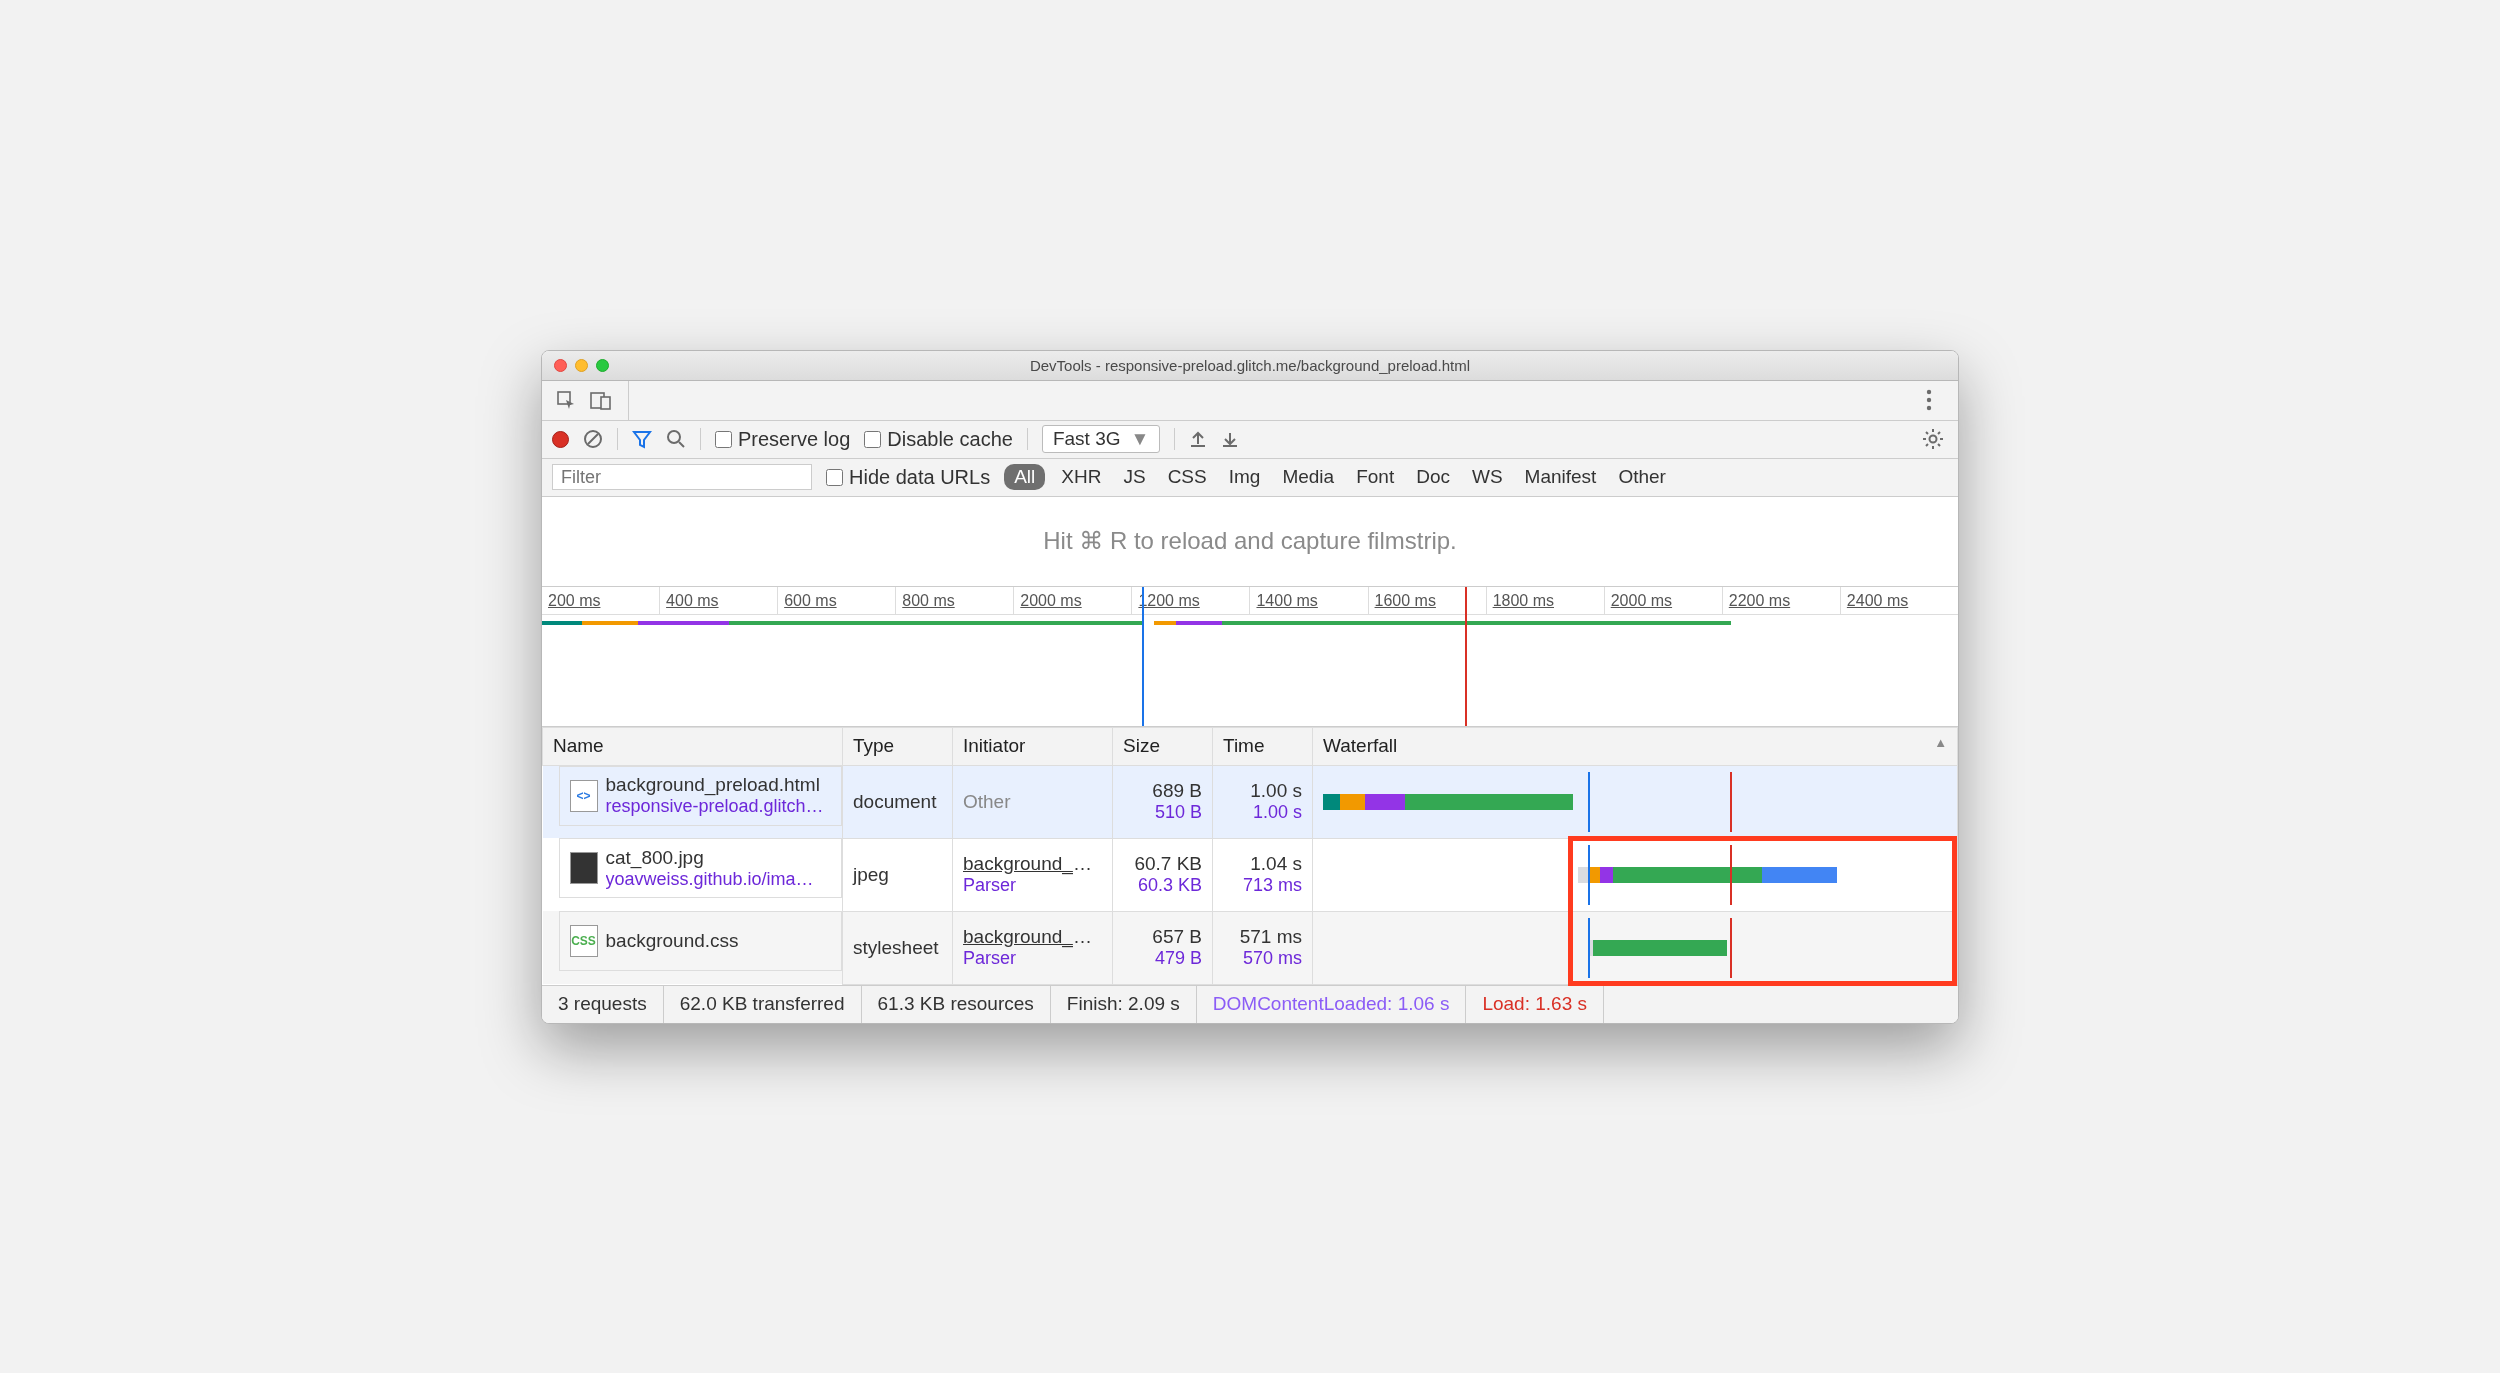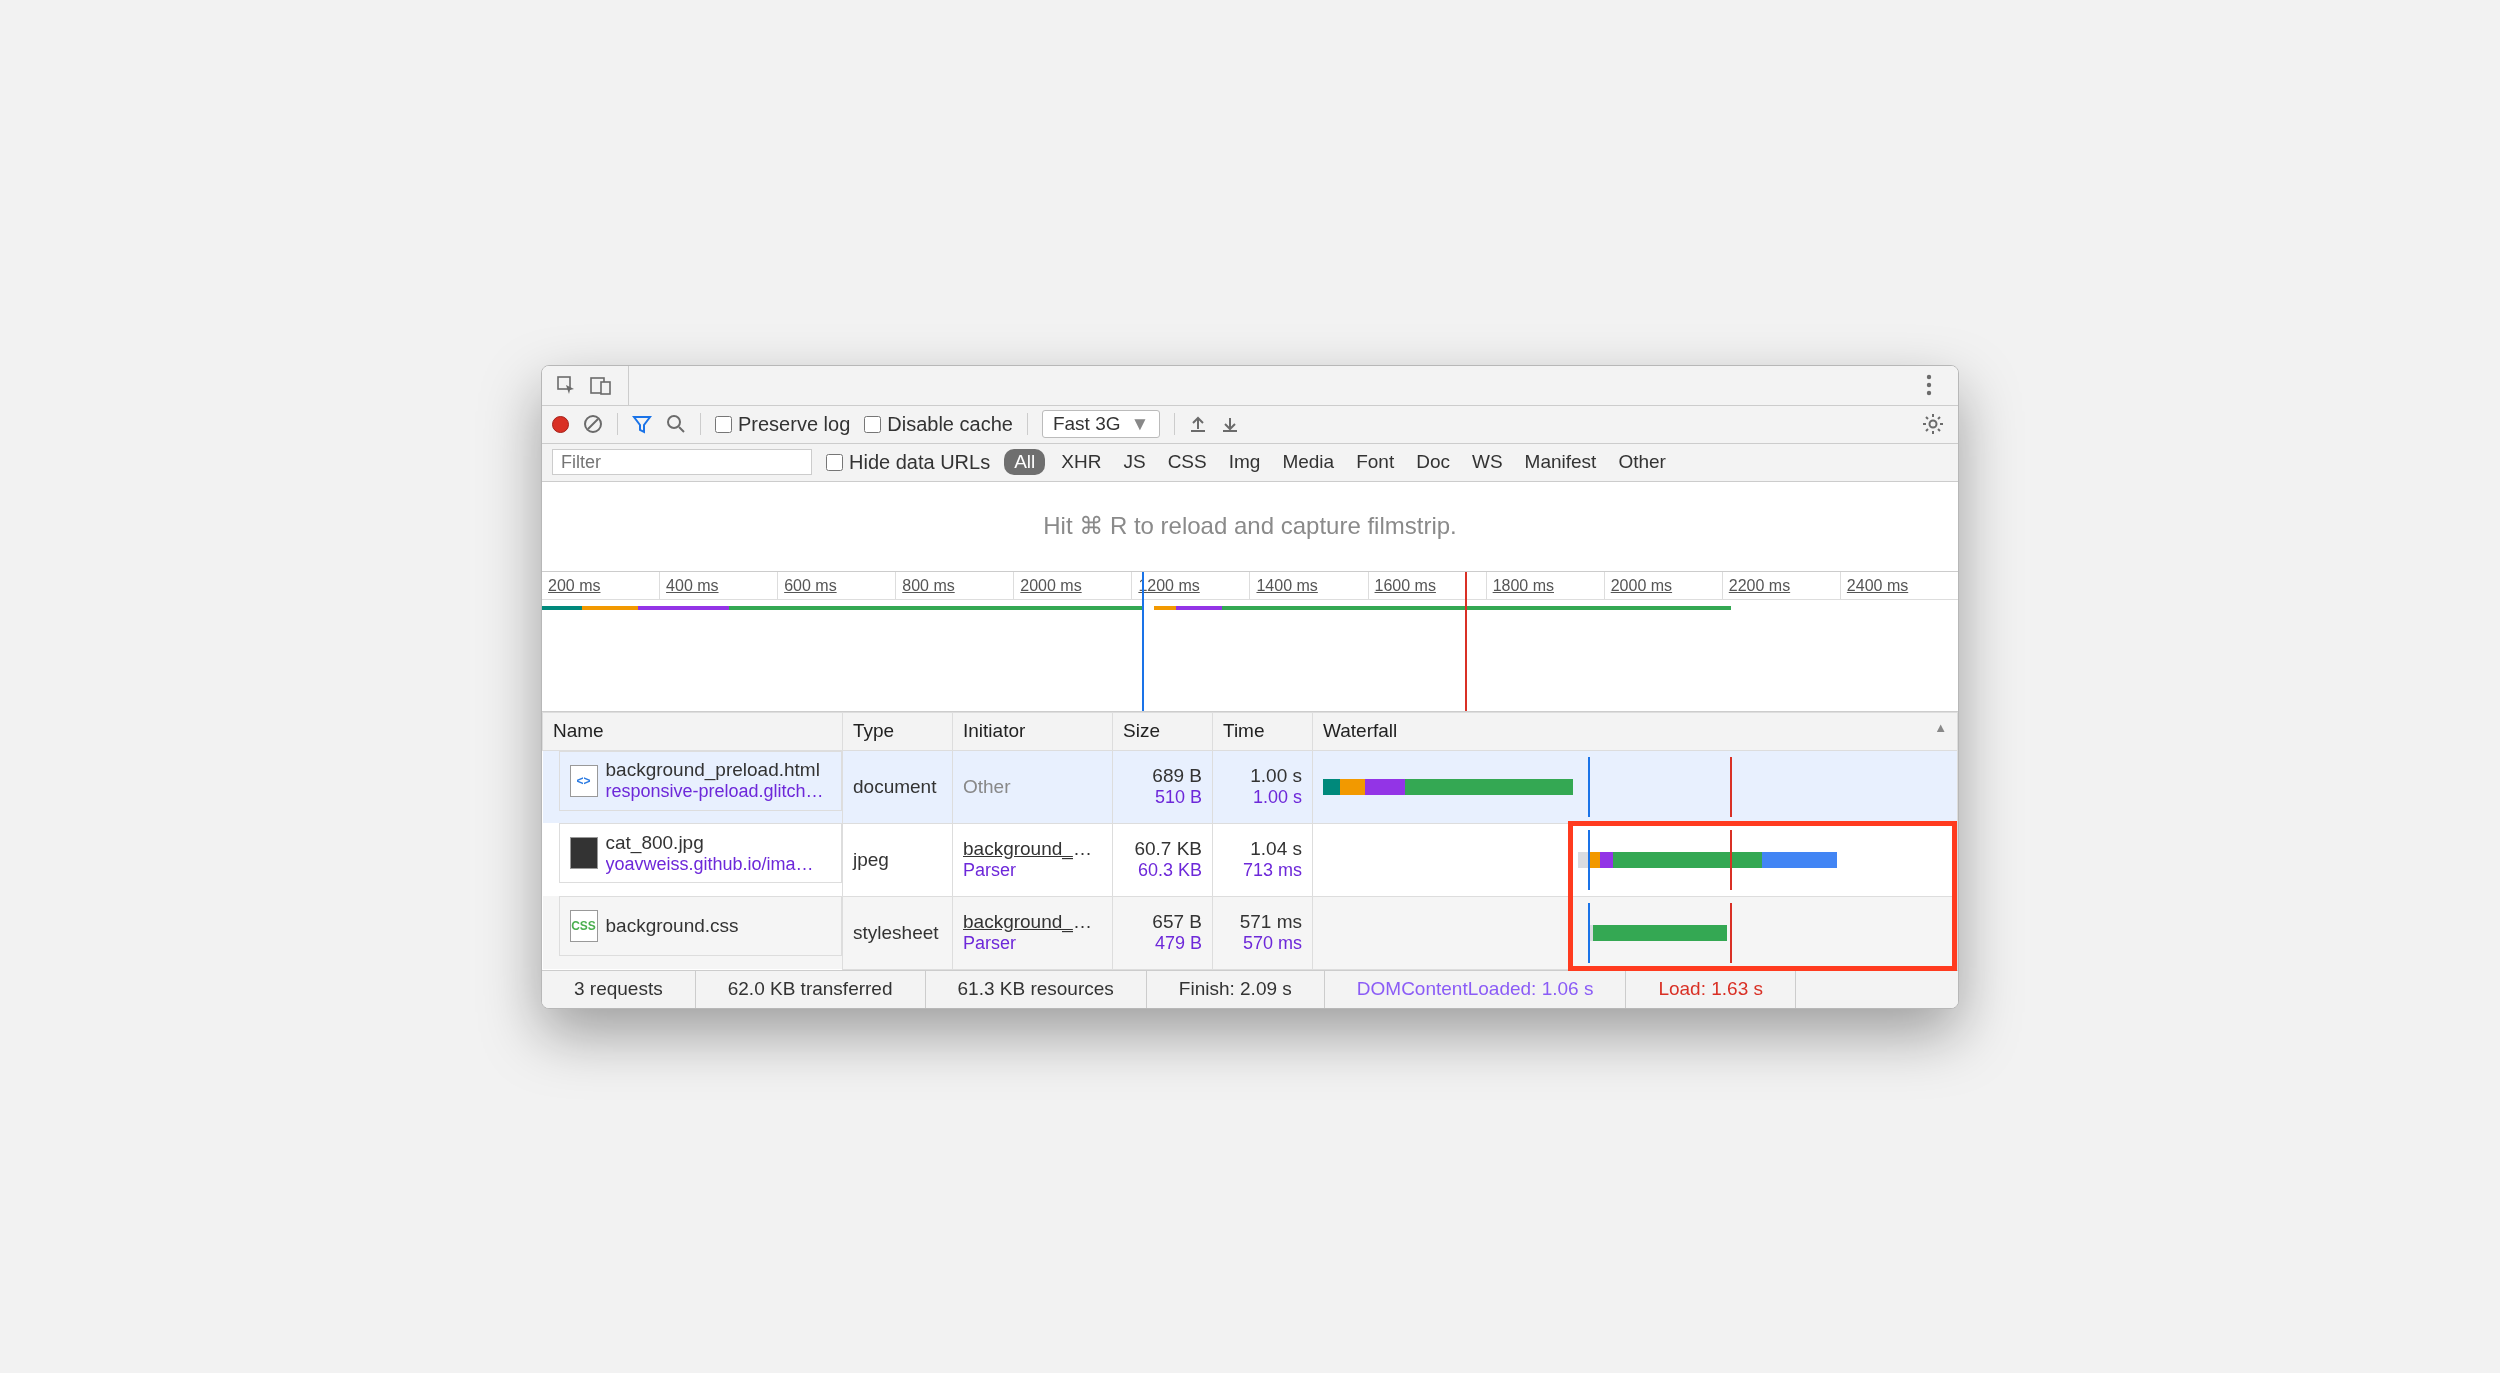--- a/index.html
+++ b/index.html
@@ -149,31 +149,39 @@
   .wf-seg{position:absolute;height:16px;top:22px;}
   .wf-dcl{position:absolute;top:0;bottom:0;width:2px;background:#1a73e8;}
   .wf-load{position:absolute;top:0;bottom:0;width:2px;background:#d93025;}
   .wf-highlight{position:absolute;border:5px solid #ff3b1f;pointer-events:none;}
 
   
   .status {
     height:38px; display:flex; align-items:center; border-top:1px solid #ccc;
     background:#f3f3f3; font-size:19px; color:#333;
   }
-  .status .cell{padding:0 32px; border-right:1px solid #ccc; height:100%; display:flex; align-items:center;}
+  .status .cell{padding:0 16px; border-right:1px solid #ccc; height:100%; display:flex; align-items:center;}
   .status .dcl{color:#8b5cf6;}
   .status .load{color:#d93025;}
 
   svg{display:block;}
 </style>
 </head>
 <body>
 
 <div class="window">
 
+  <div class="titlebar">
+    <div class="traffic-lights">
+      <div class="tl close"></div>
+      <div class="tl min"></div>
+      <div class="tl zoom"></div>
+    </div>
+    <div class="title">DevTools - responsive-preload.glitch.me/background_preload.html</div>
+  </div>
 
   <div class="main-tabs">
     <div class="left-icons">
       <span class="icon-btn">
         <svg width="20" height="20" viewBox="0 0 20 20">
             <rect x="2" y="2" width="12" height="12" fill="none" stroke="#6b6b6b" stroke-width="1.6"></rect>
             <path d="M10 10 L18 14 L14 15 L13 19 Z" fill="#6b6b6b"></path>
           </svg>
       </span>
       <span class="icon-btn">

